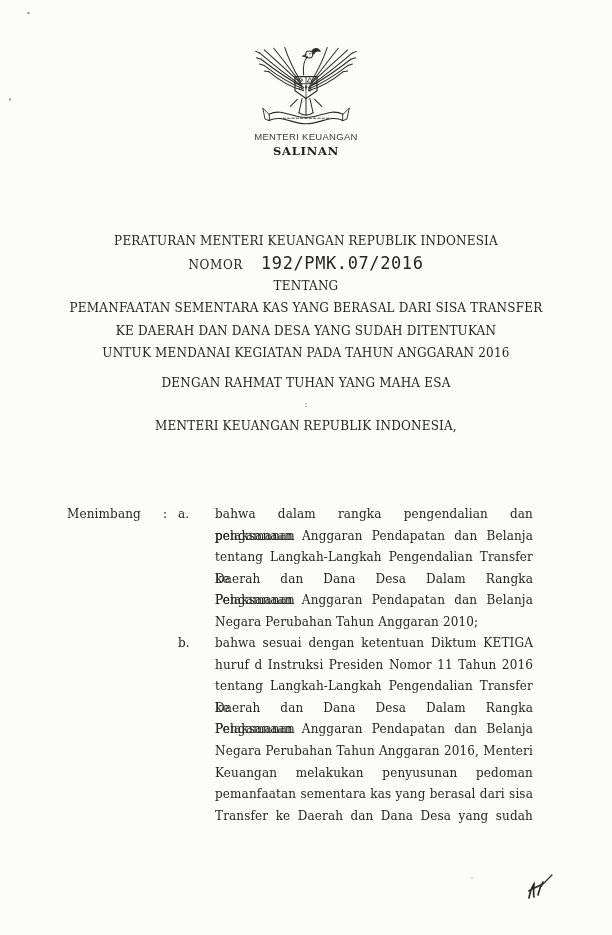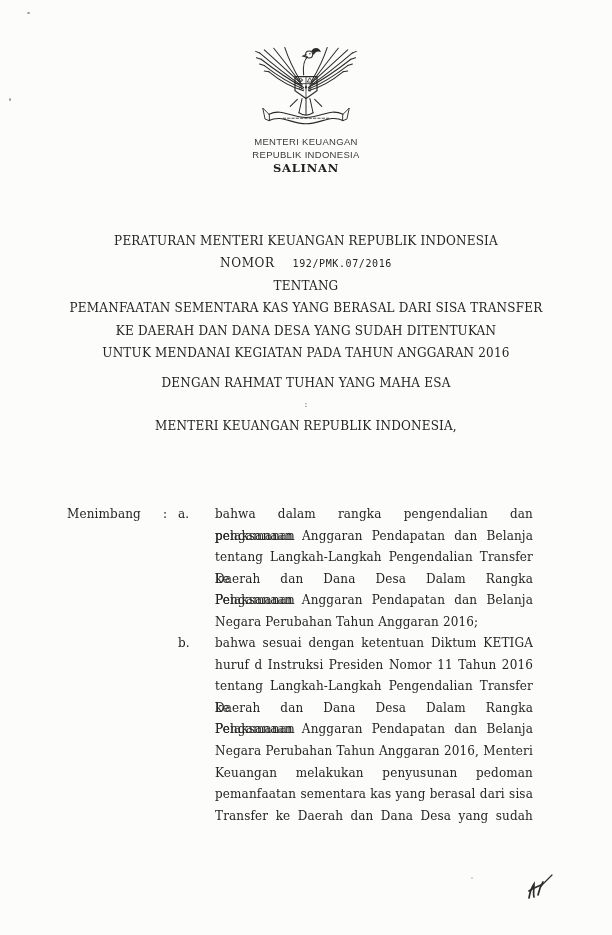--- a/index.html
+++ b/index.html
@@ -11,21 +11,20 @@
     background: #fcfcfa;
     font-family: "DejaVu Serif", serif;
     color: #262626;
     overflow: hidden;
   }
   
   .header { position: absolute; top: 45px; left: 0; right: 0; text-align: center; }
   .emblem { display: inline-block; width: 118px; height: 82px; }
   .emblem svg { width: 118px; height: 82px; }
   .ministry {
-    margin-top: 5px;
     font-family: "Liberation Sans", sans-serif;
     font-size: 9.5px;
     line-height: 12.5px;
     letter-spacing: 0.3px;
     color: #3a3a3a;
   }
   .salinan {
     font-size: 11.5px;
     font-weight: bold;
     letter-spacing: 0.8px;
@@ -37,21 +36,21 @@
     top: 230px; left: 0; right: 0;
     text-align: center;
     font-size: 12px;
     letter-spacing: 0.2px;
     color: #242424;
   }
   .title-line { height: 22.4px; line-height: 22.4px; white-space: nowrap; }
   .nomor-label { letter-spacing: 0.6px; }
   .nomor-value {
     font-family: "DejaVu Sans Mono", monospace;
-    font-size: 10px;
+    font-size: 17px;
     letter-spacing: 0.6px;
     margin-left: 18px;
   }
   .invocation { margin-top: 8px; height: 22.4px; line-height: 22.4px; }
   .sep-colon { height: 17px; line-height: 17px; font-size: 10px; color: #6a6a6a; }
   .authority { margin-top: 3px; height: 22.4px; line-height: 22.4px; text-align: center; }
   
   .considerans {
     position: absolute;
     top: 504px; left: 67px;
@@ -129,21 +128,20 @@
         <path d="M64,69 l-9,9 M86,69 l9,9"></path>
 
         <path d="M28,88 C44,80 56,92 75,92 C94,92 106,80 122,88" stroke-width="1.4"></path>
         <path d="M28,96 C44,88 56,100 75,100 C94,100 106,88 122,96" stroke-width="1.4"></path>
         <path d="M28,88 L20,80 L23,94 L28,96 Z M122,88 L130,80 L127,94 L122,96 Z" stroke-width="1.2"></path>
         <path d="M46,93 H104" stroke-width="1" stroke-dasharray="3,2.5"></path>
       </svg>
     </span>
     <div class="ministry">
       <div>MENTERI KEUANGAN</div>
-      <div>REPUBLIK INDONESIA</div>
     </div>
     <div class="salinan">SALINAN</div>
   </div>
 
   <div class="title-block">
     <div class="title-line">PERATURAN MENTERI KEUANGAN REPUBLIK INDONESIA</div>
     <div class="title-line">
       <span class="nomor-label">NOMOR</span><span class="nomor-value">192/PMK.07/2016</span>
     </div>
     <div class="title-line">TENTANG</div>
@@ -162,21 +160,21 @@
     <div class="c-colon">:</div>
     <div class="c-items" id="items-container">
         <div class="item">
           <div class="marker">a.</div>
           <div class="lines">
             <div class="line just">bahwa dalam rangka pengendalian dan pengamanan</div>
             <div class="line just">pelaksanaan Anggaran Pendapatan dan Belanja</div>
             <div class="line just">tentang Langkah-Langkah Pengendalian Transfer ke</div>
             <div class="line just">Daerah dan Dana Desa Dalam Rangka Pengamanan</div>
             <div class="line just">Pelaksanaan Anggaran Pendapatan dan Belanja</div>
-            <div class="line">Negara Perubahan Tahun Anggaran 2016;</div>
+            <div class="line">Negara Perubahan Tahun Anggaran 2010;</div>
           </div>
         </div>
         <div class="item">
           <div class="marker">b.</div>
           <div class="lines">
             <div class="line just">bahwa sesuai dengan ketentuan Diktum KETIGA</div>
             <div class="line just">huruf d Instruksi Presiden Nomor 11 Tahun 2016</div>
             <div class="line just">tentang Langkah-Langkah Pengendalian Transfer ke</div>
             <div class="line just">Daerah dan Dana Desa Dalam Rangka Pengamanan</div>
             <div class="line just">Pelaksanaan Anggaran Pendapatan dan Belanja</div>

